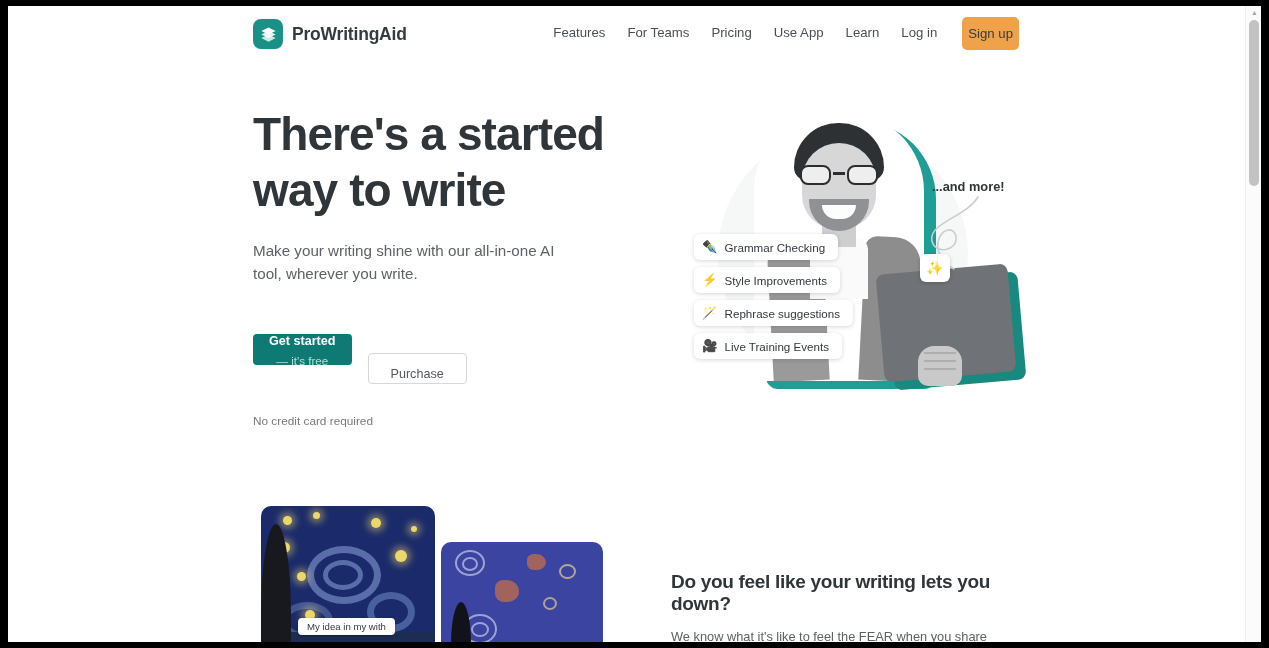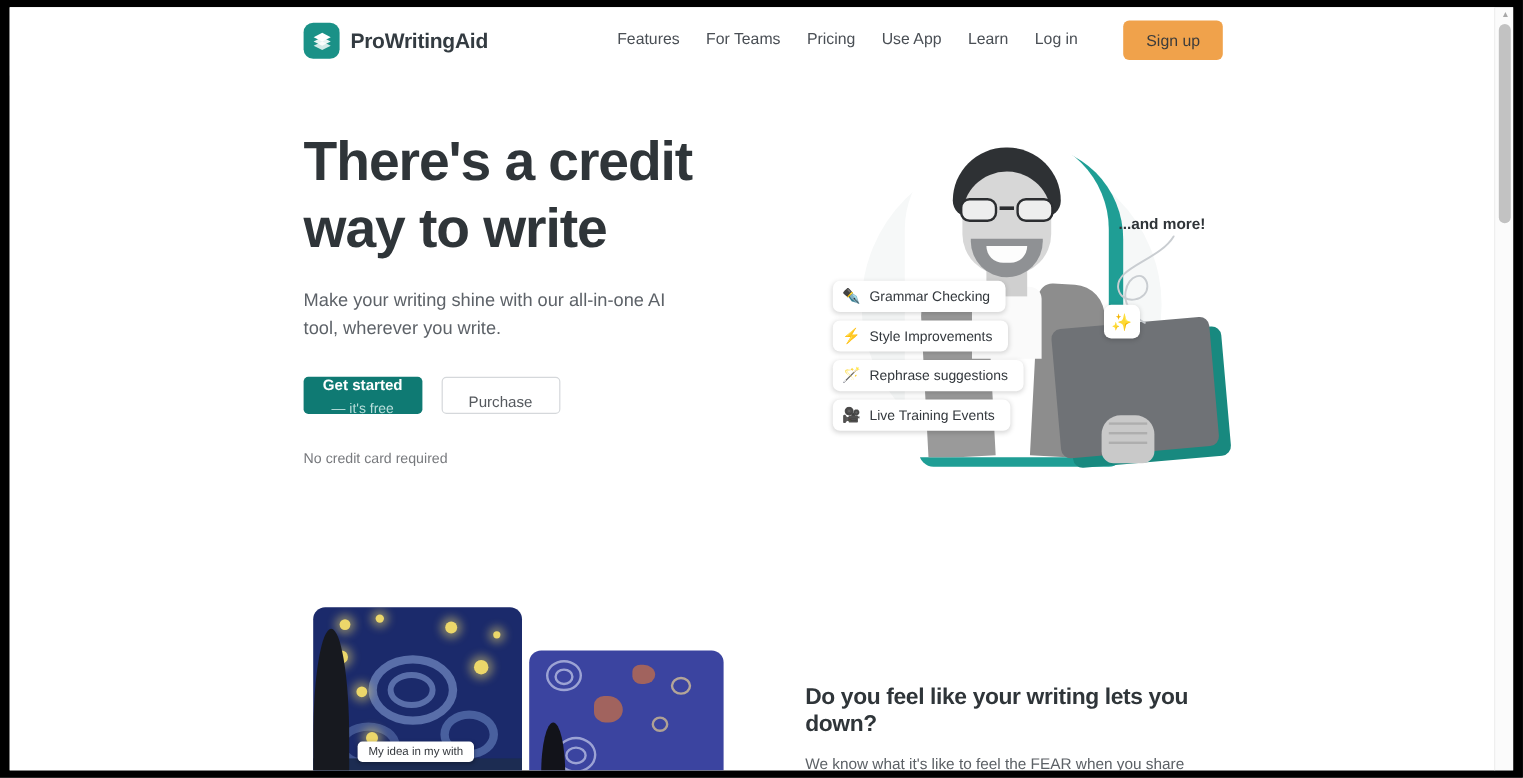--- a/index.html
+++ b/index.html
@@ -70,25 +70,25 @@
     display: flex; align-items: flex-start; gap: 0px;
   }
   .nav-link {
     font-size: 13.2px; color: #4a4f55;
     padding: 8px 11px;
     text-decoration: none;
     white-space: nowrap;
     cursor: pointer;
   }
   .signup-btn {
-    margin-left: 27px;
+    margin-left: 14px;
     background: #f0a24b;
     color: #3b3b3b;
     font-size: 13.2px;
-    padding: 9px 19px;
+    padding: 9px 6px;
     border: none; border-radius: 5px;
     cursor: pointer;
     font-family: "Liberation Sans", sans-serif;
     white-space: nowrap;
   }
   
   .hero-left {
     position: absolute; left: 245px; top: 100px;
     width: 400px;
   }
@@ -131,20 +131,21 @@
   .btn-secondary {
     background: #ffffff;
     color: #55595e;
     border: 1px solid #d5d8db;
     border-radius: 4px;
     height: 31px;
     padding: 13px 22px;
     font-size: 12.6px;
     cursor: pointer;
     font-family: "Liberation Sans", sans-serif;
+    margin-top: 39px;
   }
   .no-card {
     margin-top: 30px;
     font-size: 11.8px;
     color: #77797d;
   }
   
   .hero-art {
     position: absolute;
     left: 660px; top: 95px;
@@ -415,21 +416,21 @@
         <a class="nav-link">For Teams</a>
         <a class="nav-link">Pricing</a>
         <a class="nav-link">Use App</a>
         <a class="nav-link">Learn</a>
         <a class="nav-link">Log in</a>
         <button class="signup-btn">Sign up</button>
       </nav>
     </header>
 
     <section class="hero-left">
-      <h1 class="hero-title">There's a credit way to write</h1>
+      <h1 class="hero-title">There's a started way to write</h1>
       <p class="hero-sub">Make your writing shine with our all-in-one AI tool, wherever you write.</p>
 
       <div class="hero-cta">
         <button class="btn-primary">
           <span>Get started</span>
           <span class="free">— it's free</span>
         </button>
         <button class="btn-secondary">Purchase</button>
       </div>
 

